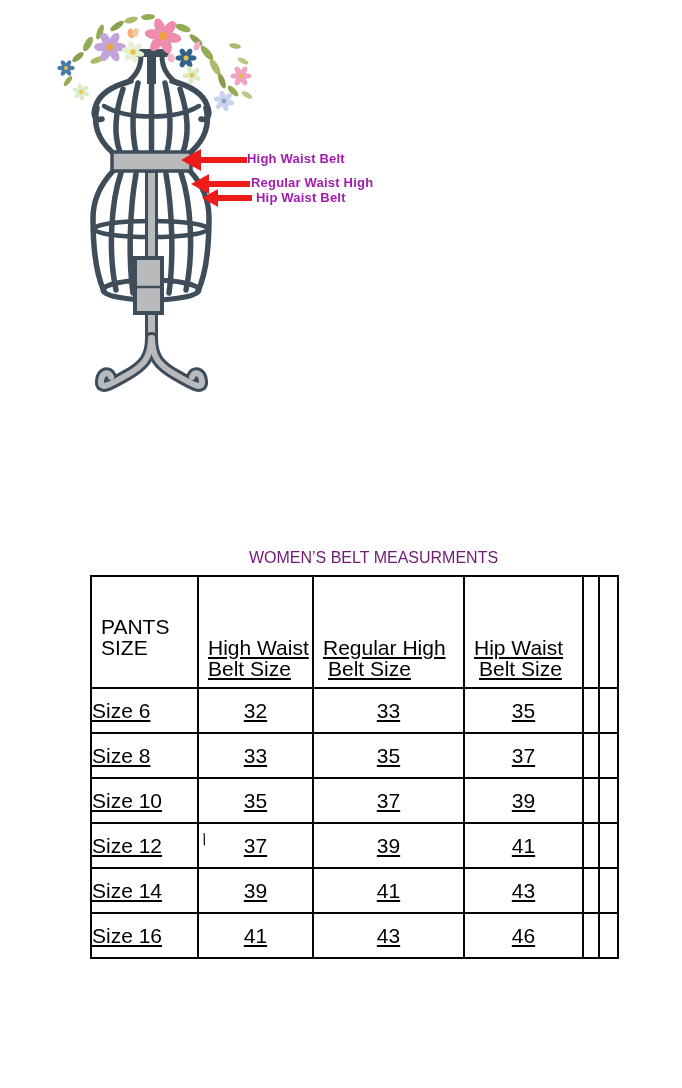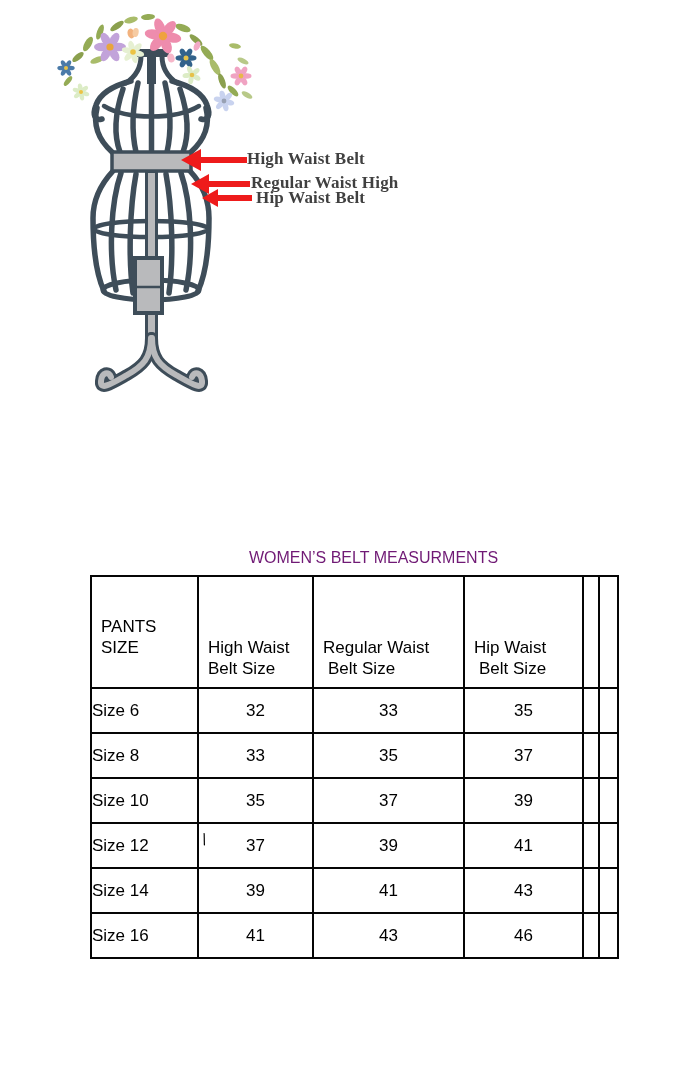--- a/index.html
+++ b/index.html
@@ -4,33 +4,33 @@
 <style>
   html,body{margin:0;padding:0;}
   body{
     width:682px;height:1088px;background:#ffffff;position:relative;
     font-family:"Liberation Sans",sans-serif;color:#000;overflow:hidden;
   }
   .page{position:absolute;left:0;top:0;width:682px;height:1088px;}
   .illus{position:absolute;left:0;top:0;width:682px;height:430px;}
   .illus svg{position:absolute;left:40px;top:0;}
   .belt-label{
-    position:absolute;font-family:Liberation Serif, serif;font-weight:700;
-    font-size:17px;line-height:14px;color:#404040;white-space:nowrap;letter-spacing:.2px;
+    position:absolute;font-family:Liberation Sans, sans-serif;font-weight:700;
+    font-size:13px;line-height:14px;color:#a21caf;white-space:nowrap;letter-spacing:.2px;
   }
   .tbl-title{
     position:absolute;left:90px;top:550px;width:527px;box-sizing:border-box;
     padding-left:40px;text-align:center;font-size:16px;line-height:16px;color:#701a75;
   }
   table.size-table{
     position:absolute;left:90px;top:575px;width:527px;table-layout:fixed;
     border-collapse:collapse;
   }
   table.size-table td{
-    border:2px solid #050505;padding:0;font-size:17px;color:#000;overflow:hidden;
+    border:2px solid #050505;padding:0;font-size:21px;color:#000;overflow:hidden;text-decoration:underline;
   }
   tr.h{height:112px;}
   tr.h td{vertical-align:bottom;padding-bottom:8px;padding-left:9px;line-height:21px;}
   tr.h td.h-size span{display:inline-block;margin-bottom:21px;}
   tr.h .ind{padding-left:5px;}
   tr.r0{height:53px;}
   tr.r{height:45px;}
   td.c-size{padding-left:10px;vertical-align:middle;}
   td.c-num{text-align:center;vertical-align:middle;}
   td.prA{padding-right:28px;}
@@ -252,21 +252,21 @@
         <col style="width:19px">
     </colgroup>
     <tbody>
         <tr class="h">
       <td class="h-size"><span>PANTS SIZE</span></td>
       <td>
         <div>High Waist</div>
         <div>Belt Size</div>
       </td>
       <td>
-        <div>Regular Waist</div>
+        <div>Regular High</div>
         <div class="ind">Belt Size</div>
       </td>
       <td>
         <div>Hip Waist</div>
         <div class="ind">Belt Size</div>
       </td>
       <td></td>
       <td></td>
     </tr>
     <tr class="r">

